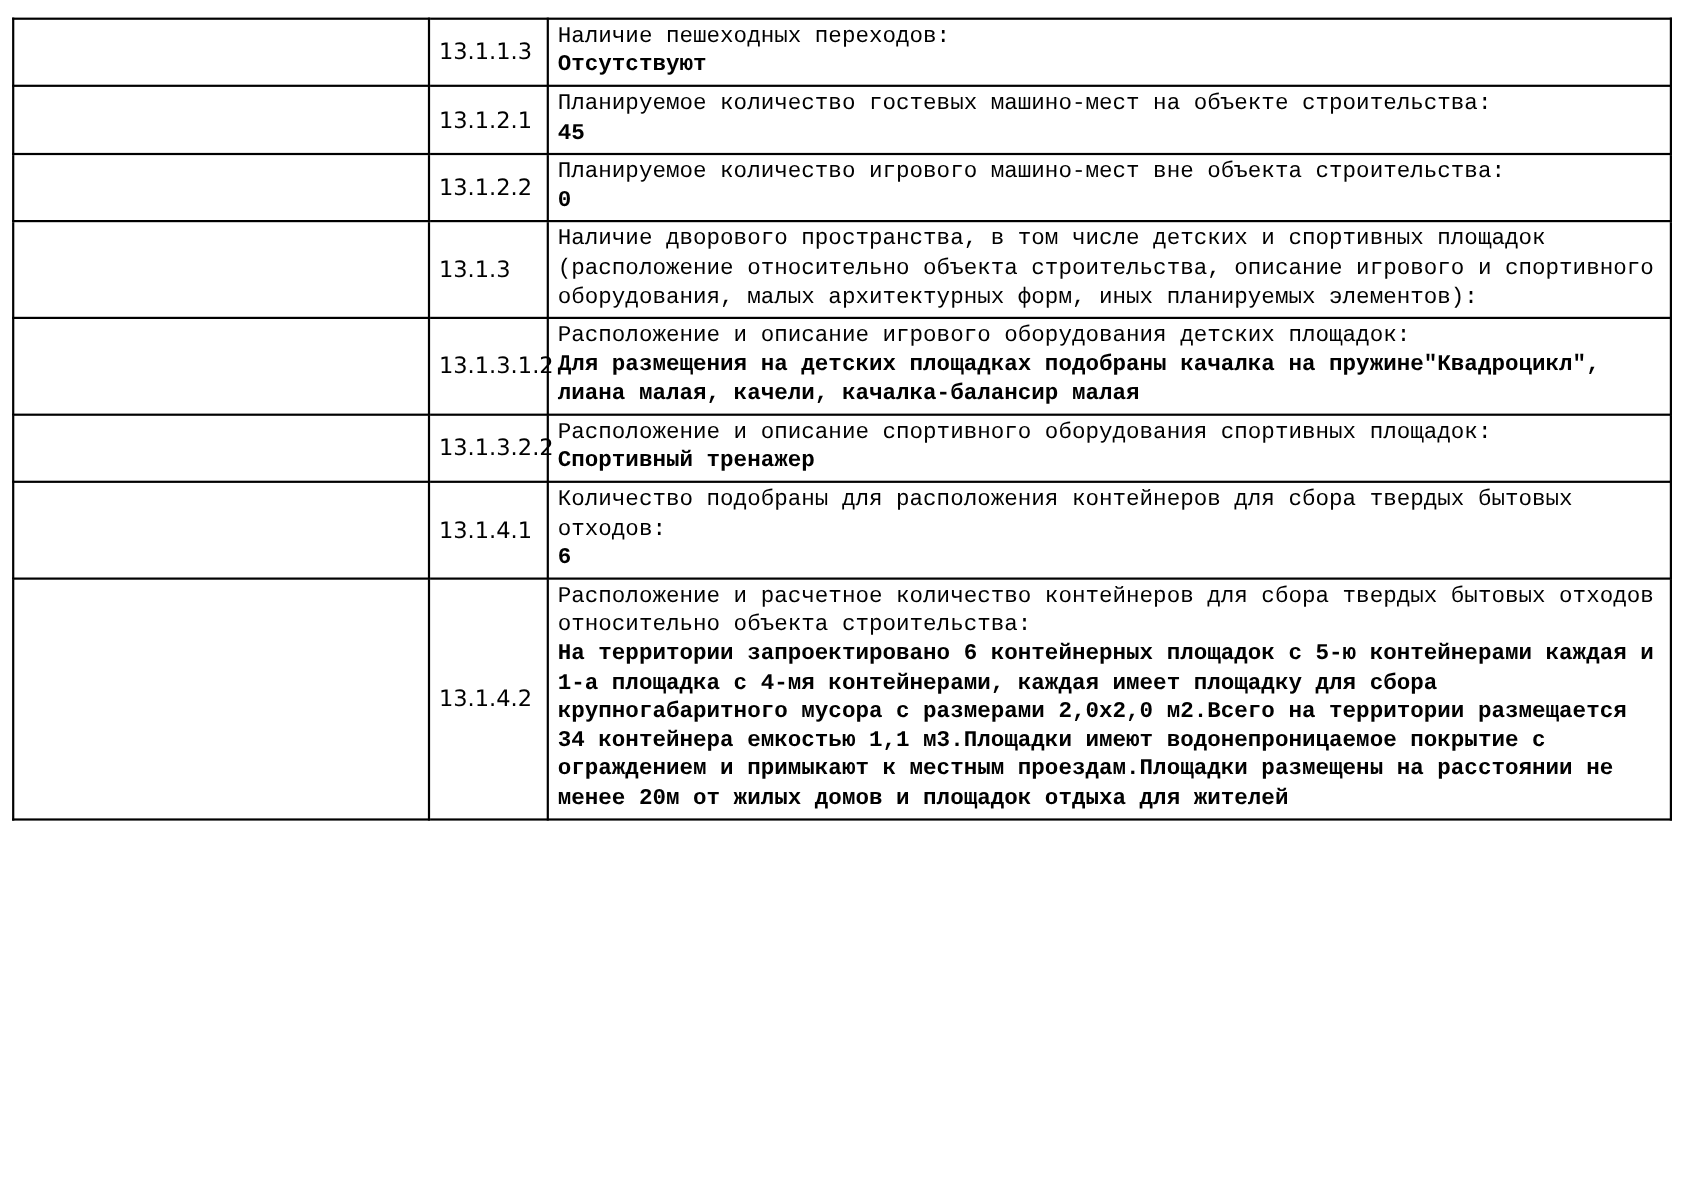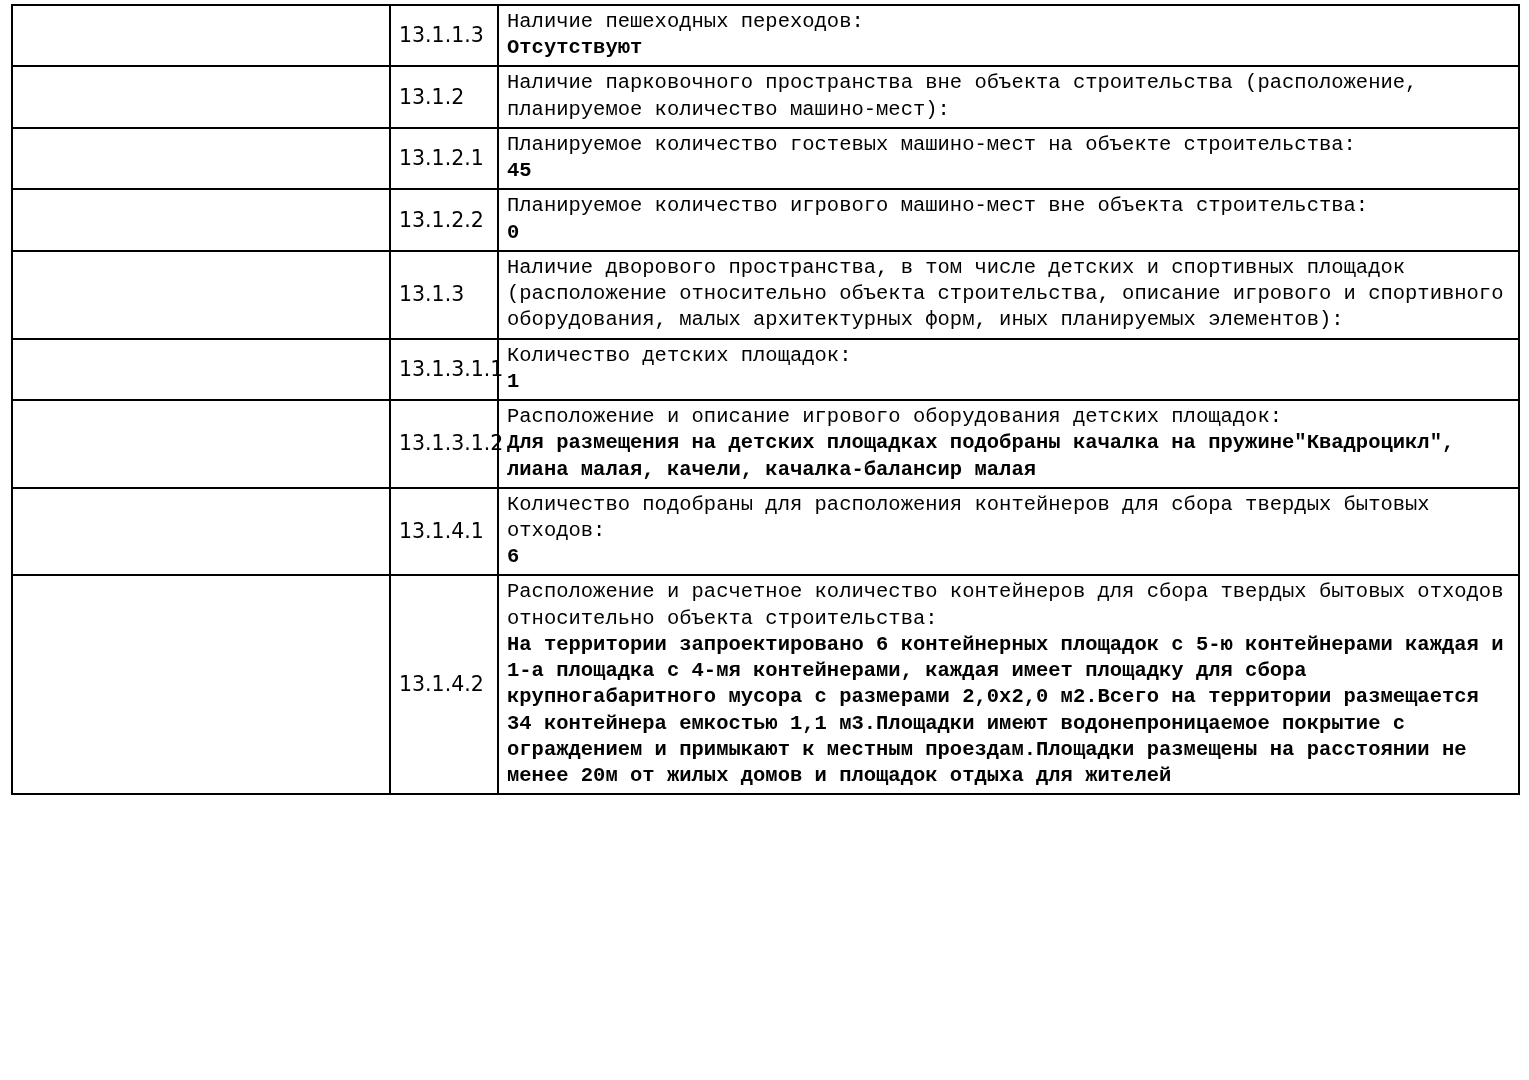--- a/index.html
+++ b/index.html
@@ -10,21 +10,21 @@
   body {
     width: 1529px;
     min-height: 1080px;
     font-family: "DejaVu Sans", sans-serif;
     color: #000000;
   }
   .doc-table {
     border-collapse: collapse;
     width: 1507px;
     margin-left: 11px;
-    margin-top: 4px;
+    margin-top: 16px;
     table-layout: fixed;
   }
   .doc-table td {
     border: 2px solid #000000;
     vertical-align: middle;
     padding: 3px 6px 4px 6px;
     font-size: 20.5px;
     line-height: 1.28;
   }
   col.c-empty { width: 378px; }
@@ -66,27 +66,20 @@
     <tr>
       <td class="cell-empty"></td>
       <td class="cell-num">13.1.1.3</td>
       <td class="cell-text">
         <span class="q">Наличие пешеходных переходов:</span>
         <span class="a">Отсутствуют</span>
       </td>
     </tr>
 
 
-    <tr>
-      <td class="cell-empty"></td>
-      <td class="cell-num">13.1.2</td>
-      <td class="cell-text">
-        <span class="q">Наличие парковочного пространства вне объекта строительства (расположение, планируемое количество машино-мест):</span>
-      </td>
-    </tr>
 
     <tr>
       <td class="cell-empty"></td>
       <td class="cell-num">13.1.2.1</td>
       <td class="cell-text">
         <span class="q">Планируемое количество гостевых машино-мест на объекте строительства:</span>
         <span class="a">45</span>
       </td>
     </tr>
 
@@ -100,39 +93,39 @@
     </tr>
 
     <tr>
       <td class="cell-empty"></td>
       <td class="cell-num">13.1.3</td>
       <td class="cell-text">
         <span class="q">Наличие дворового пространства, в том числе детских и спортивных площадок (расположение относительно объекта строительства, описание игрового и спортивного оборудования, малых архитектурных форм, иных планируемых элементов):</span>
       </td>
     </tr>
 
-    <tr>
-      <td class="cell-empty"></td>
-      <td class="cell-num">13.1.3.1.1</td>
-      <td class="cell-text">
-        <span class="q">Количество детских площадок:</span>
-        <span class="a">1</span>
-      </td>
-    </tr>
 
     <tr>
       <td class="cell-empty"></td>
       <td class="cell-num">13.1.3.1.2</td>
       <td class="cell-text">
         <span class="q">Расположение и описание игрового оборудования детских площадок:</span>
         <span class="a">Для размещения на детских площадках подобраны качалка на пружине"Квадроцикл", лиана малая, качели, качалка-балансир малая</span>
       </td>
     </tr>
 
 
+    <tr>
+      <td class="cell-empty"></td>
+      <td class="cell-num">13.1.3.2.2</td>
+      <td class="cell-text">
+        <span class="q">Расположение и описание спортивного оборудования спортивных площадок:</span>
+        <span class="a">Спортивный тренажер</span>
+      </td>
+    </tr>
 
 
     <tr>
       <td class="cell-empty"></td>
       <td class="cell-num">13.1.4.1</td>
       <td class="cell-text">
         <span class="q">Количество подобраны для расположения контейнеров для сбора твердых бытовых отходов:</span>
         <span class="a">6</span>
       </td>
     </tr>

